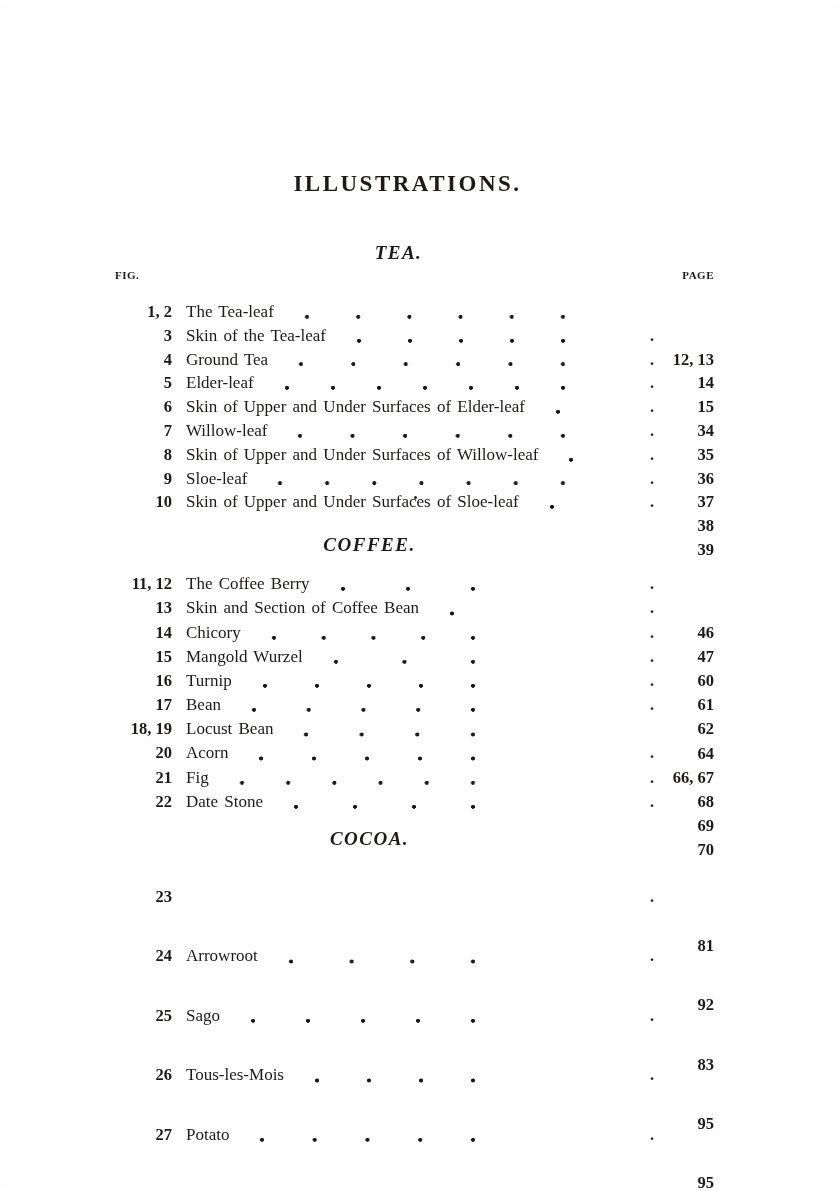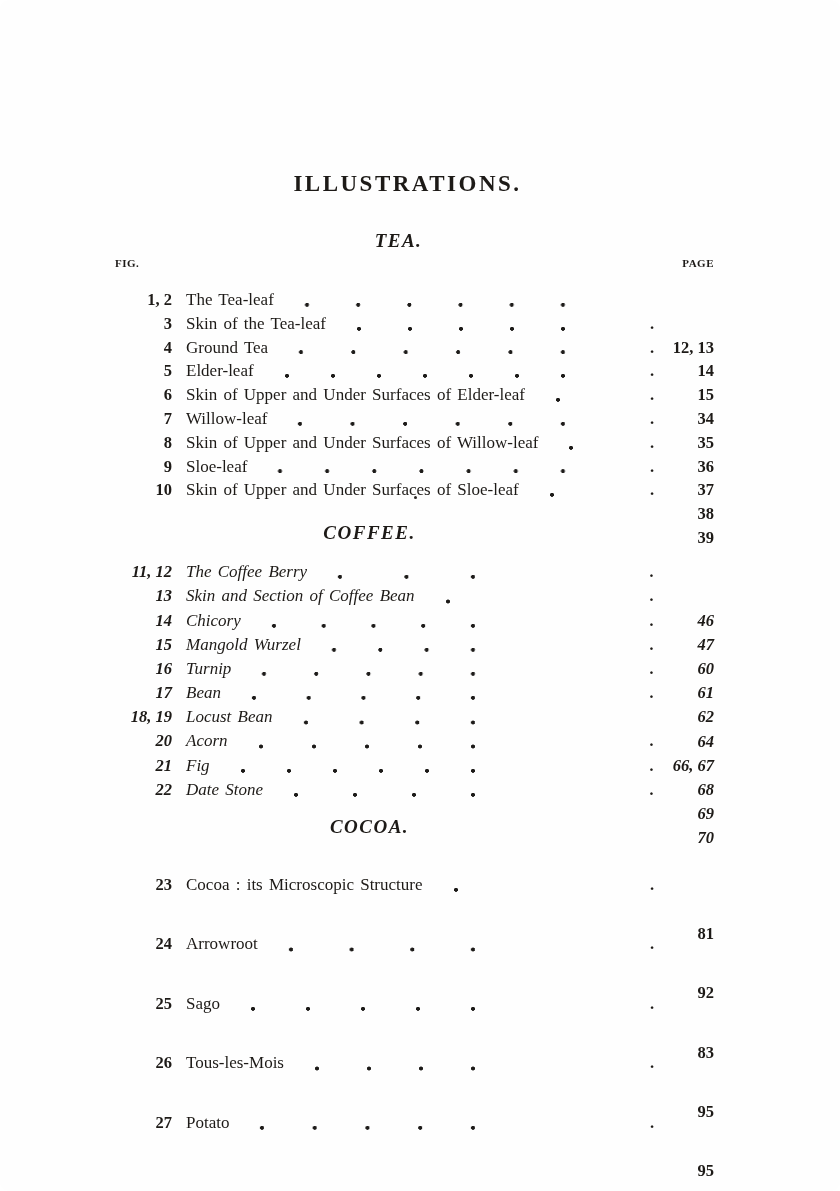--- a/index.html
+++ b/index.html
@@ -36,21 +36,21 @@
   }
   .section-heading {
     text-align: center;
     font-size: 19px;
     font-weight: bold;
     font-style: italic;
     letter-spacing: 1.5px;
     line-height: 22px;
     white-space: pre;
   }
-  .h-tea    { margin-top: 34px; transform: translateX(-16px); }
+  .h-tea    { margin-top: 46px; transform: translateX(-16px); }
   .h-coffee { margin-top: 20px; transform: translateX(-45px); }
   .h-cocoa  { margin-top: 14px; transform: translateX(-45px); }
 
   .colheads {
     display: flex;
     justify-content: space-between;
     margin-top: 5px;
     font-size: 11px;
     font-weight: bold;
     letter-spacing: 0.5px;
@@ -63,21 +63,21 @@
   .rows-coffee { margin-top: 16px; }
   .rows-cocoa  { margin-top: 12px; }
 
   .row {
     display: flex;
     align-items: baseline;
     font-size: 17px;
     height: 23.8px;
     line-height: 23.8px;
   }
-  .rows-coffee .row { height: 24.2px; line-height: 24.2px; font-style: italic; }
+  .rows-coffee .row { height: 24.2px; line-height: 24.2px; }
   .rows-cocoa  .row { height: 24.4px; line-height: 24.4px; margin-top: 35px; }
 
   .fig {
     width: 59px;
     text-align: right;
     font-weight: bold;
     font-size: 16.5px;
     white-space: pre;
     flex: none;
   }
@@ -383,21 +383,20 @@
       </div>
     </div>
 
     <div class="section sec-short">
       <div class="section-heading h-cocoa">COCOA.</div>
       <div class="rows rows-cocoa">
 
         <div class="row">
           <span class="fig">23</span>
           <span class="labelarea">
-            <span class="label">Cocoa : its Microscopic Structure</span>
             <span class="leader"></span>
           </span>
           <span class="pagecell">
             <span class="predot">.</span>
             <span class="pageno">81</span>
           </span>
         </div>
 
         <div class="row">
           <span class="fig">24</span>

